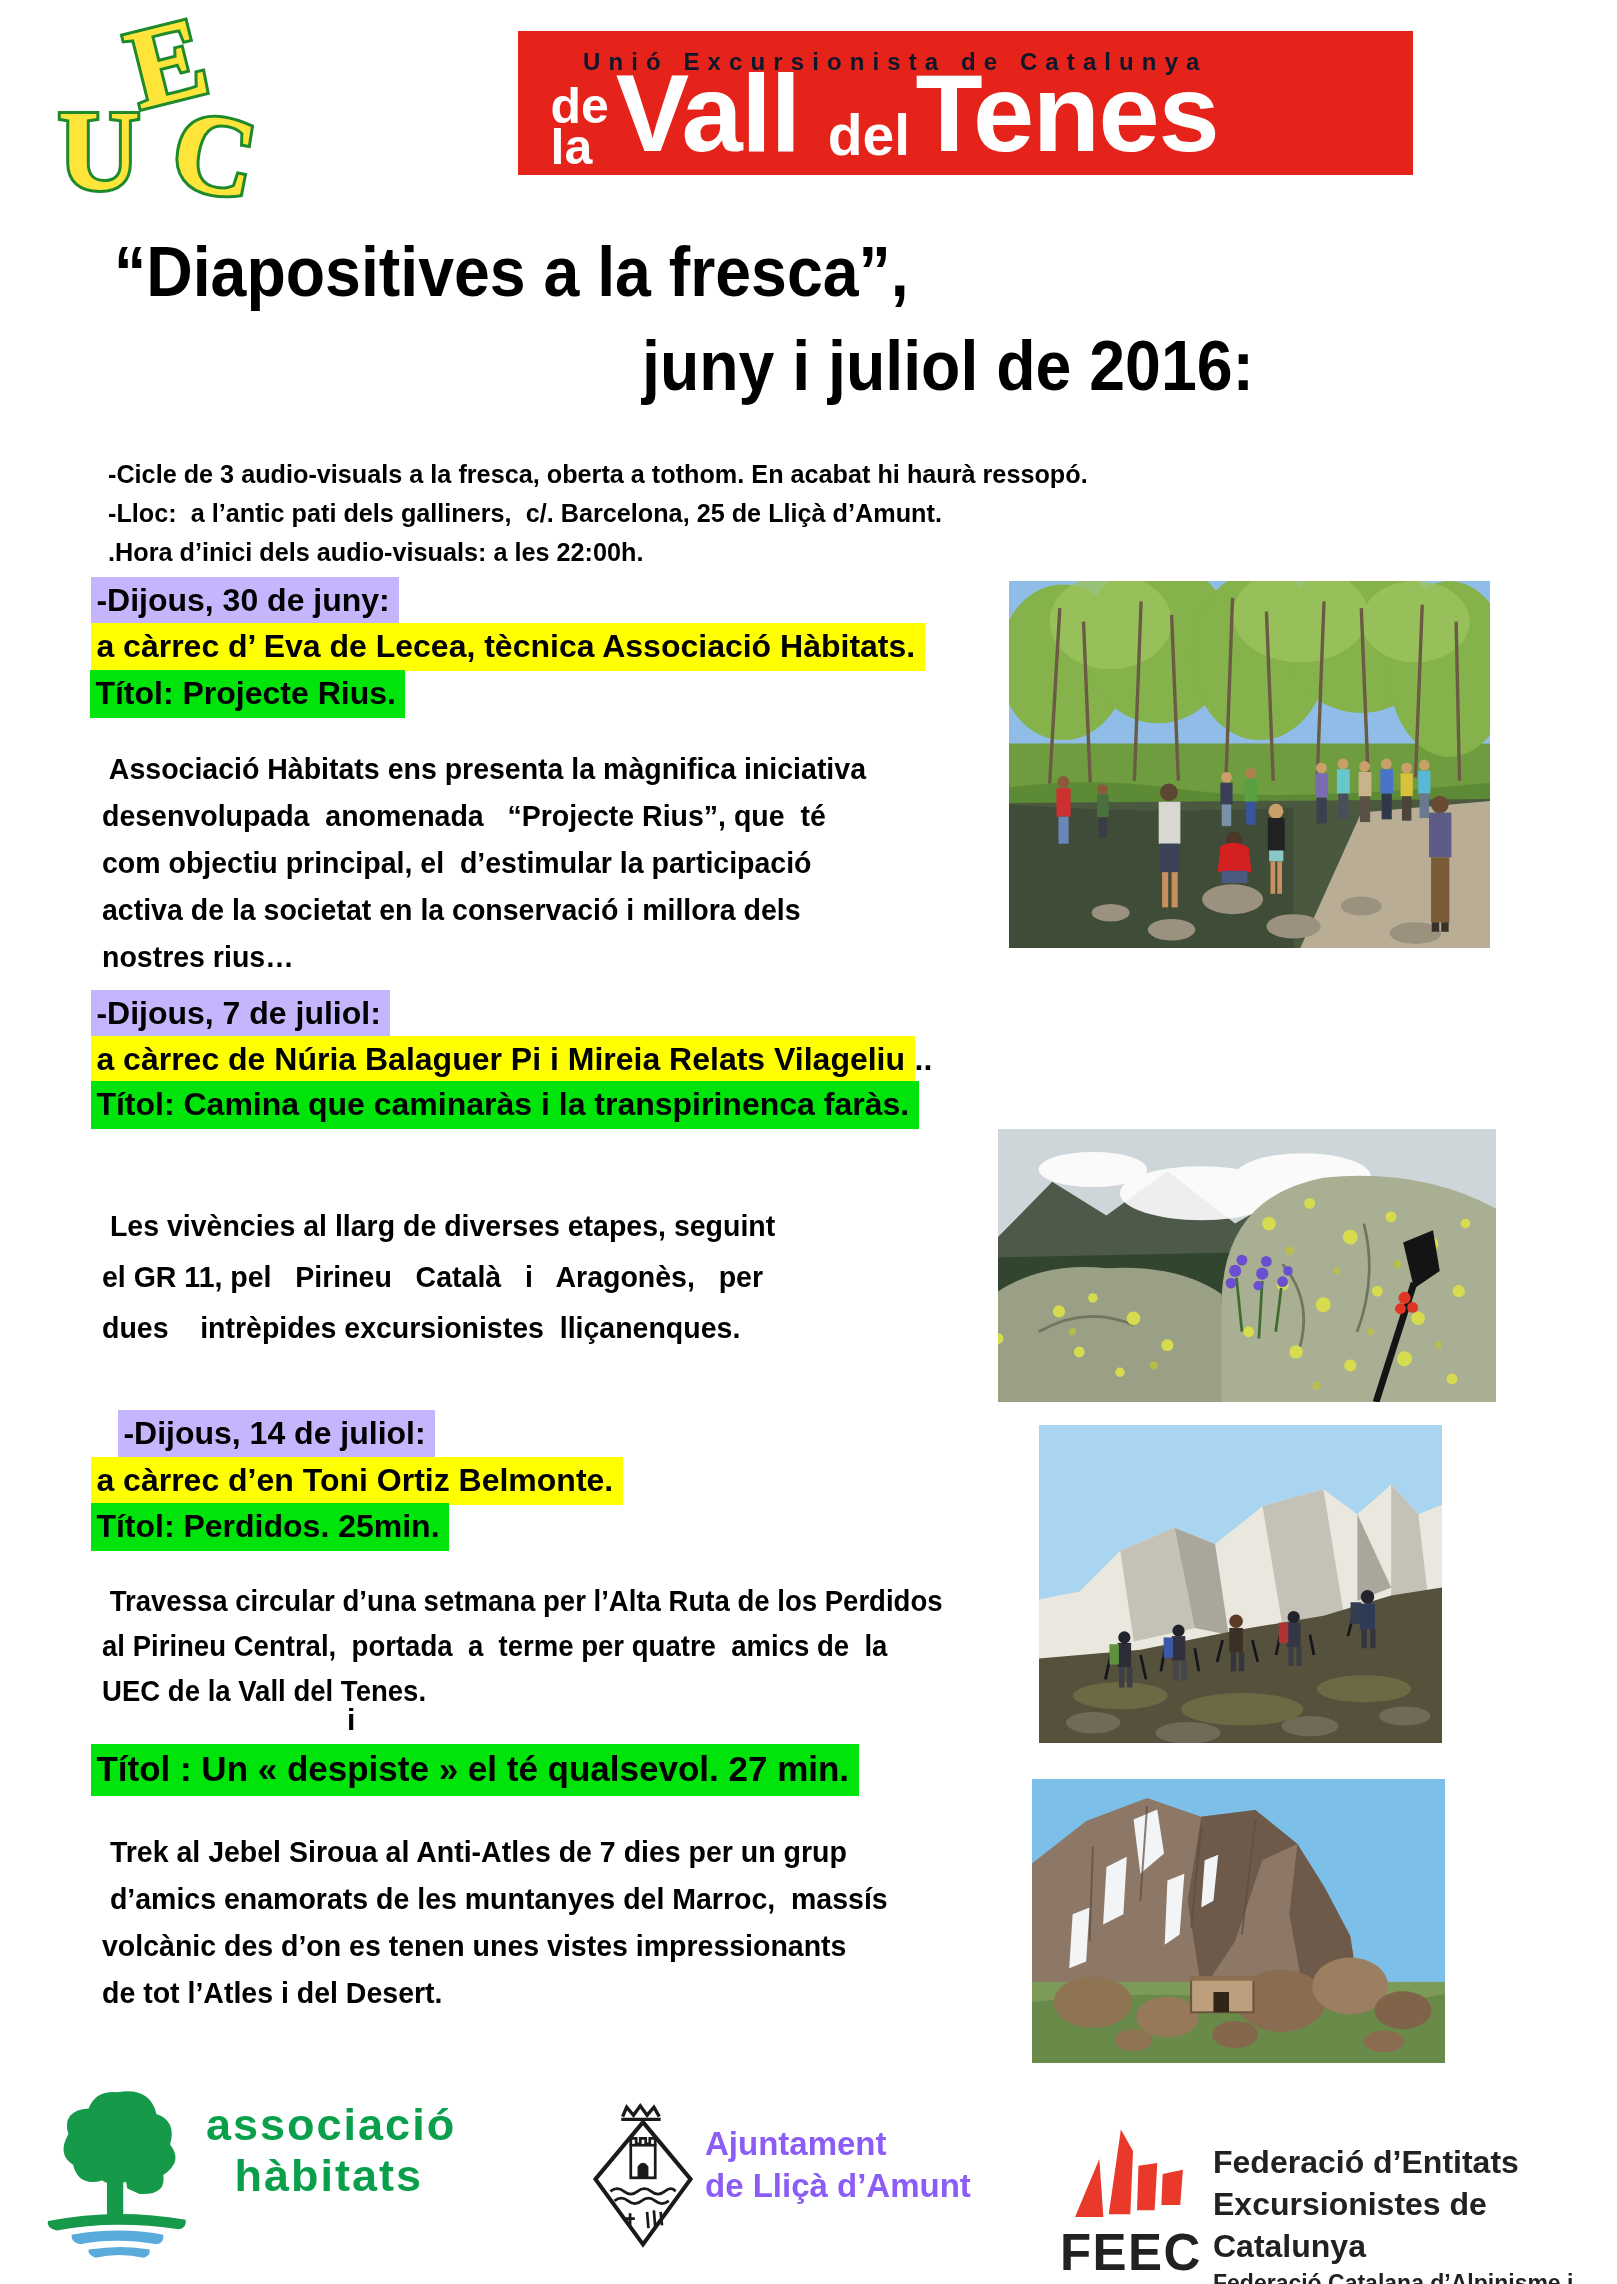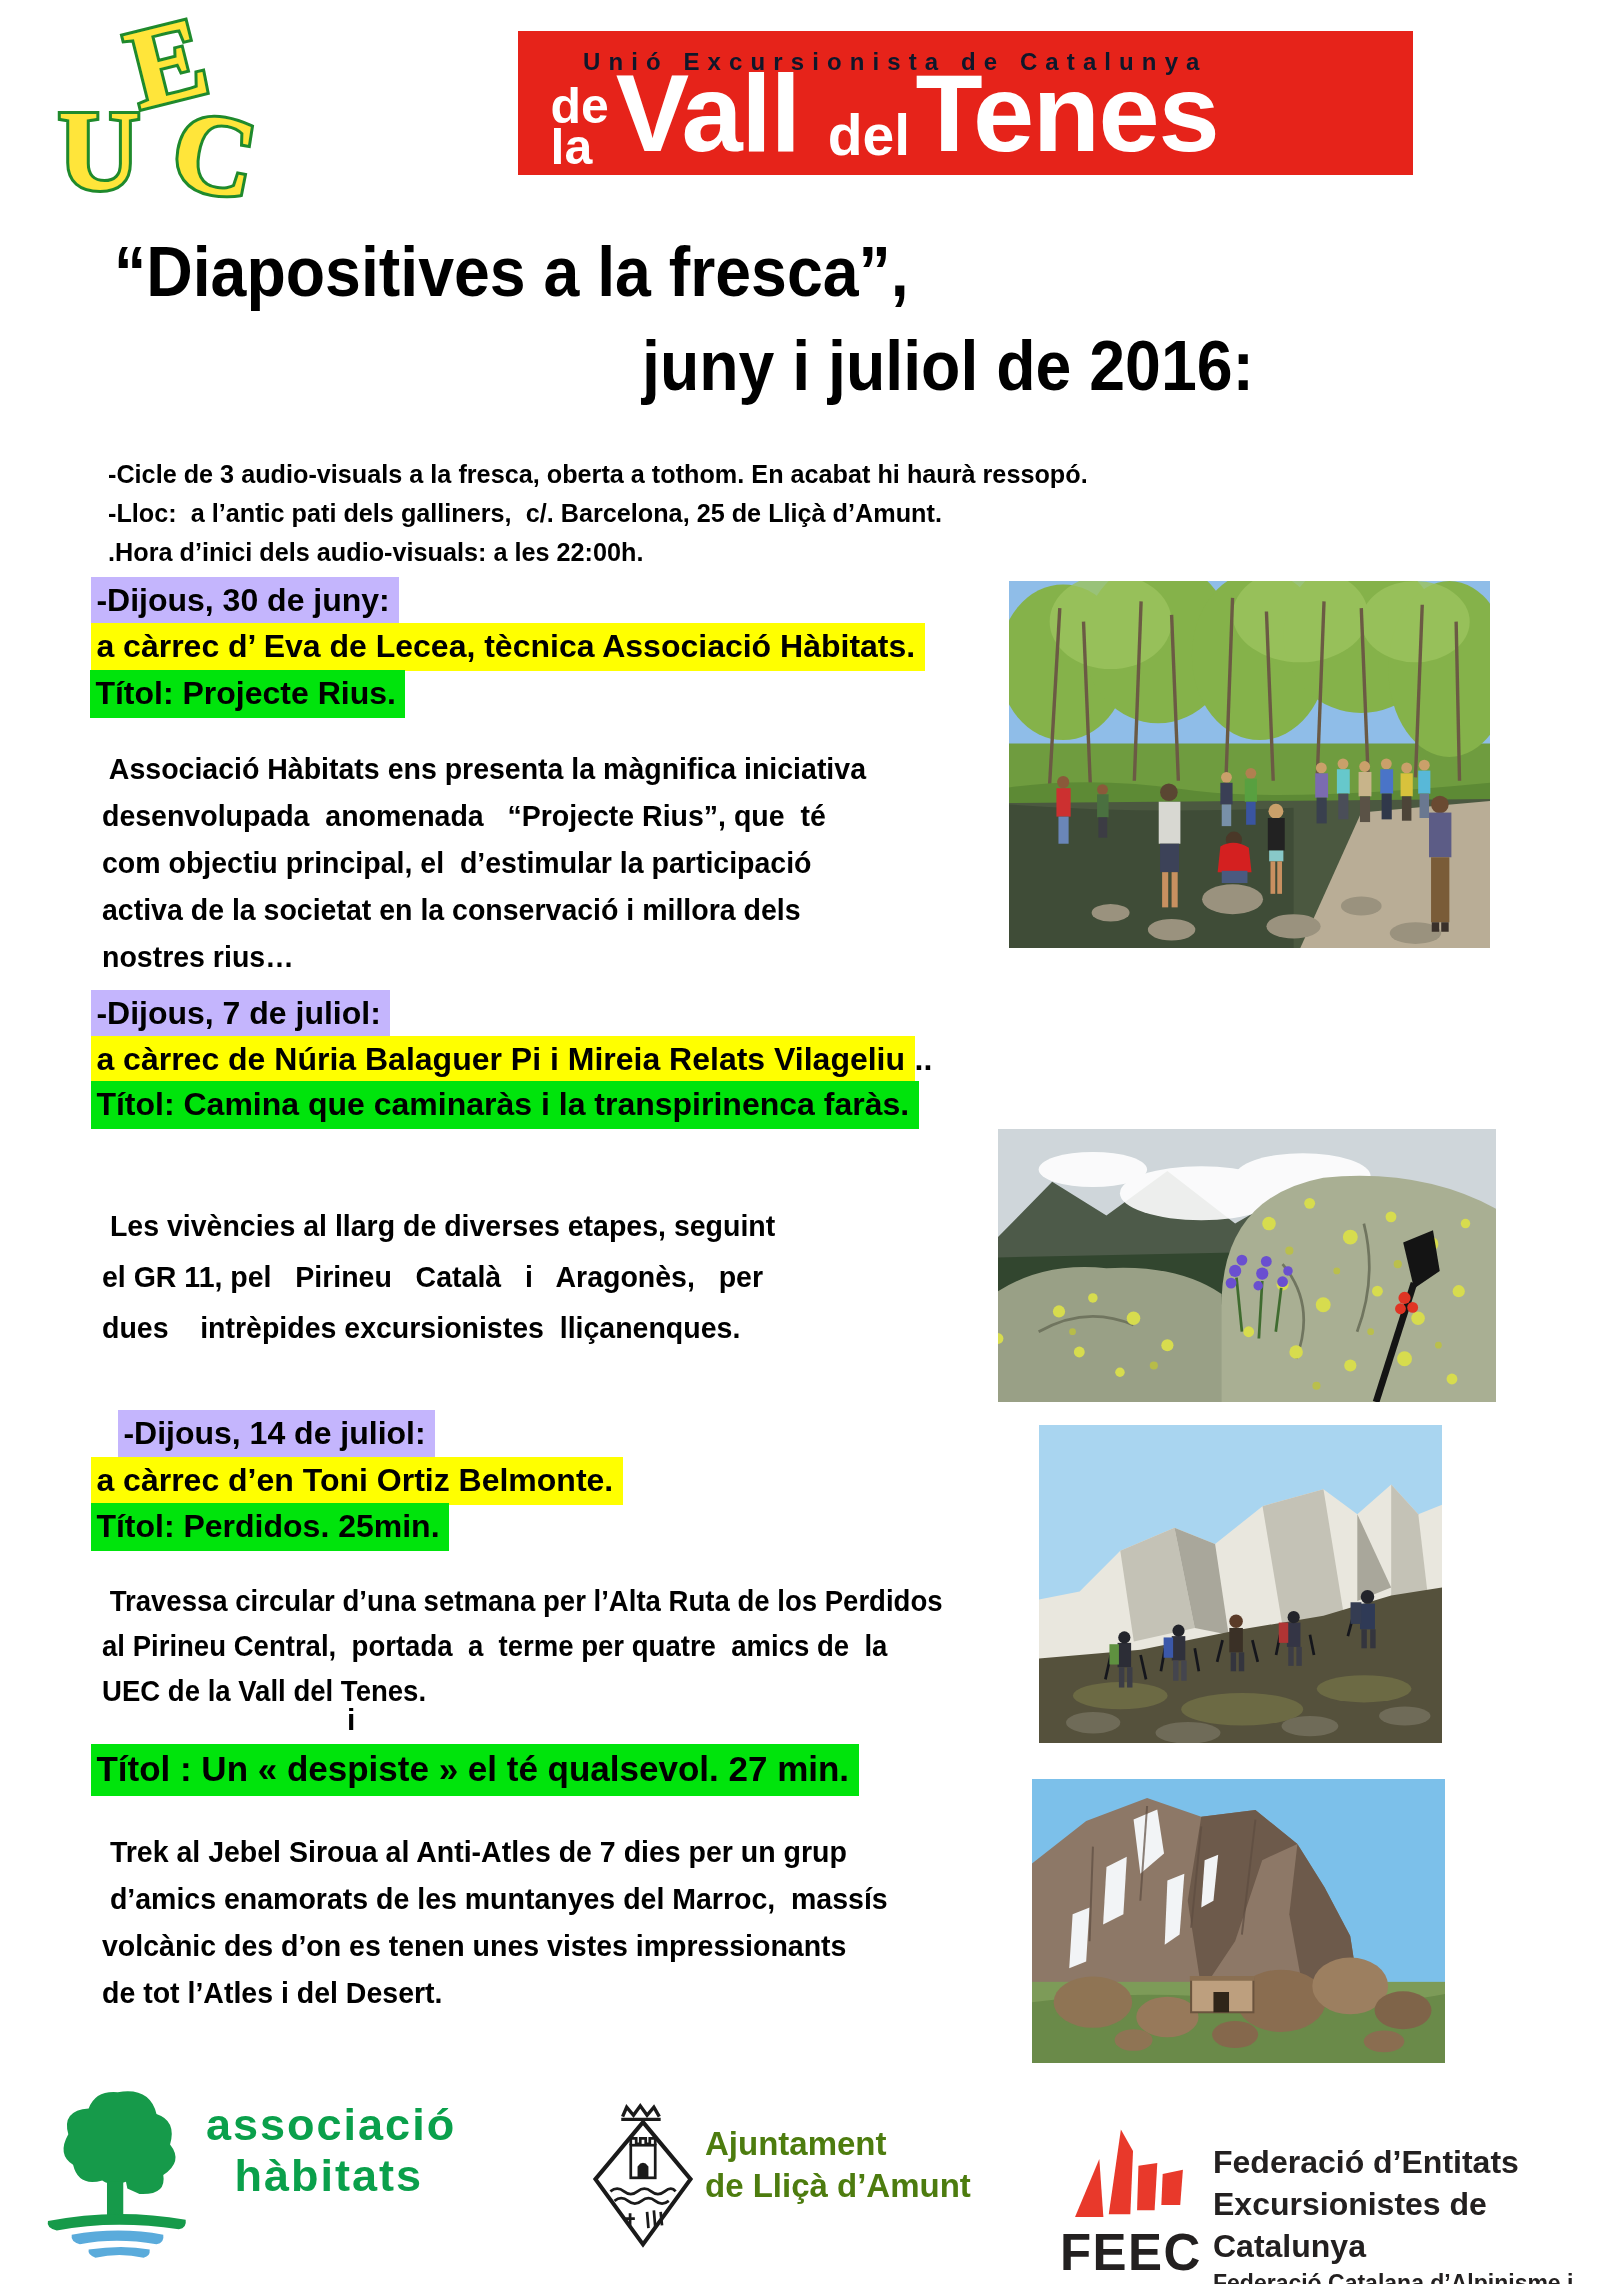--- a/index.html
+++ b/index.html
@@ -70,21 +70,21 @@
   .photo-1{left:1009px;top:581px;width:481px;height:367px;}
   .photo-2{left:998px;top:1129px;width:498px;height:273px;}
   .photo-3{left:1039px;top:1425px;width:403px;height:318px;}
   .photo-4{left:1032px;top:1779px;width:413px;height:284px;}
 
   
   .habitats-logo{left:30.5px;top:2080px;width:173px;height:184px;}
   .habitats-text{left:206px;top:2099px;color:#0aa04b;font-weight:bold;font-size:45px;line-height:51px;letter-spacing:2px;}
   .habitats-text .l2{margin-left:28.4px;}
   .ajuntament-crest{left:590px;top:2099px;width:106px;height:149px;}
-  .ajuntament-text{left:705px;top:2123px;font-size:33px;font-weight:600;line-height:42px;color:#4d7c0f;}
+  .ajuntament-text{left:705px;top:2123px;font-size:33px;font-weight:600;line-height:42px;color:#8b5cf6;}
   .feec-peaks{left:1071px;top:2124px;width:118px;height:102px;}
   .feec-acronym{left:1060px;top:2223px;font-size:51px;font-weight:bold;letter-spacing:1.4px;color:#232020;}
   .feec-text{left:1213px;top:2141px;color:#232020;}
   .feec-text .f1,.feec-text .f2{font-size:32px;font-weight:bold;line-height:42px;}
   .feec-text .f3{font-size:23px;font-weight:bold;margin-top:2.7px;}
 </style>
 </head>
 <body>
 
 <div class="page">

